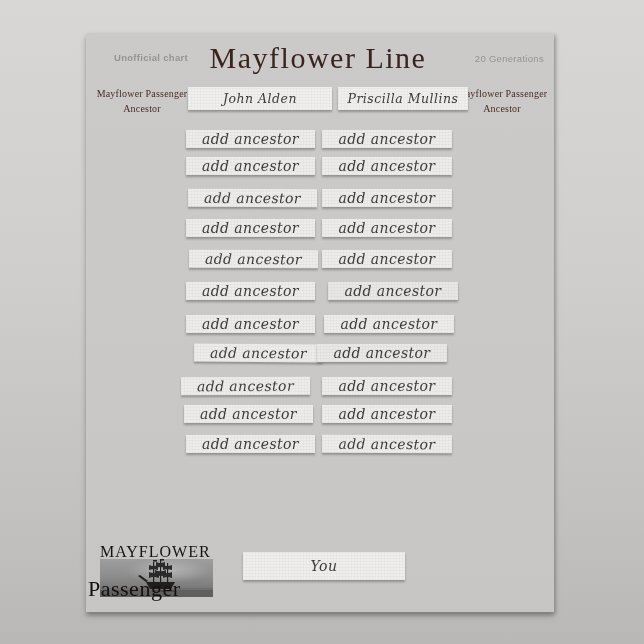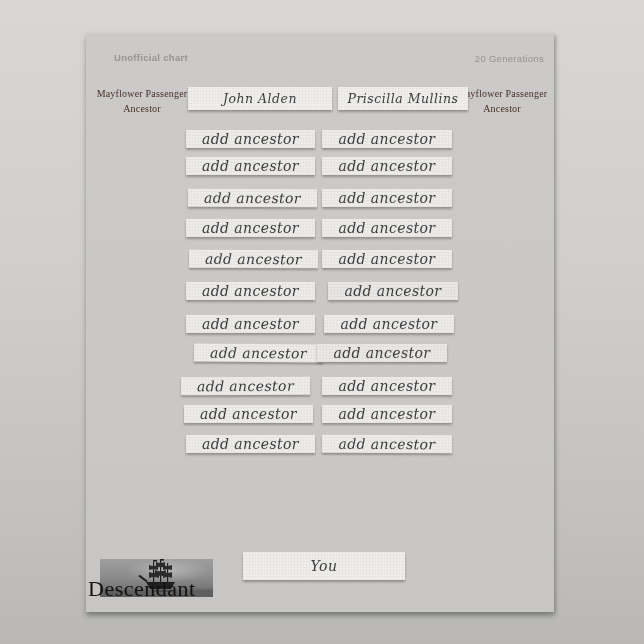--- a/index.html
+++ b/index.html
@@ -86,20 +86,21 @@
     font-family:"Liberation Serif",serif;font-size:22px;color:#14110e;
     letter-spacing:.5px;white-space:nowrap;
   }
 </style>
 </head>
 <body>
 
 <div class="poster">
 
   <span class="note note-left">Unofficial chart</span>
+  <h1 class="title">Mayflower Line</h1>
   <span class="note note-right">20 Generations</span>
 
   <div class="side-label left">Mayflower Passenger Ancestor</div>
   <div class="side-label right">Mayflower Passenger Ancestor</div>
 
   <div class="name-row">
     <div class="box name-box left">John Alden</div>
     <div class="box name-box right">Priscilla Mullins</div>
   </div>
 
@@ -146,20 +147,21 @@
       </div>
       <div class="arow">
         <div class="box abox left">add ancestor</div>
         <div class="box abox right">add ancestor</div>
       </div>
     </div>
 
   <div class="box you-box">You</div>
 
   <div class="logo">
+    <div class="logo-top">MAYFLOWER</div>
     <div class="ship-photo">
       <svg width="113" height="38" viewBox="0 0 113 38">
         <rect x="0" y="29" width="113" height="9" fill="#5f5f5f"></rect>
         <rect x="0" y="29" width="113" height="2" fill="#6e6e6e"></rect>
         <g transform="translate(40,0)" fill="#1f1f1f" stroke="none">
           <path d="M6 23 L35 23 L31 30 L10 30 Z"></path>
           <rect x="13" y="3" width="1.2" height="21"></rect>
           <rect x="20" y="1" width="1.2" height="22"></rect>
           <rect x="27" y="4" width="1.2" height="19"></rect>
           <path d="M6 23 L-2 17 L0 16 L8 22 Z"></path>
@@ -168,16 +170,16 @@
           <path d="M16 3 Q20.5 5 25 3 L25 9 Q20.5 7 16 9 Z" fill="#2b2b2b"></path>
           <path d="M15 11 Q20.5 13.5 26 11 L26 18 Q20.5 15.5 15 18 Z" fill="#2b2b2b"></path>
           <path d="M23 6 Q27.5 8 32 6 L32 11 Q27.5 9.5 23 11 Z" fill="#2b2b2b"></path>
           <path d="M23 13 Q27.5 15 32 13 L32 19 Q27.5 17 23 19 Z" fill="#2b2b2b"></path>
           <rect x="13" y="1" width="4" height="1.6"></rect>
           <rect x="20" y="0" width="4" height="1.6"></rect>
           <rect x="12" y="31" width="22" height="2" fill="#3c3c3c" opacity="0.6"></rect>
         </g>
       </svg>
     </div>
-    <div class="logo-bottom">Descendant</div>
+    <div class="logo-bottom">Passenger</div>
   </div>
 
 </div>
 
 </body></html>

